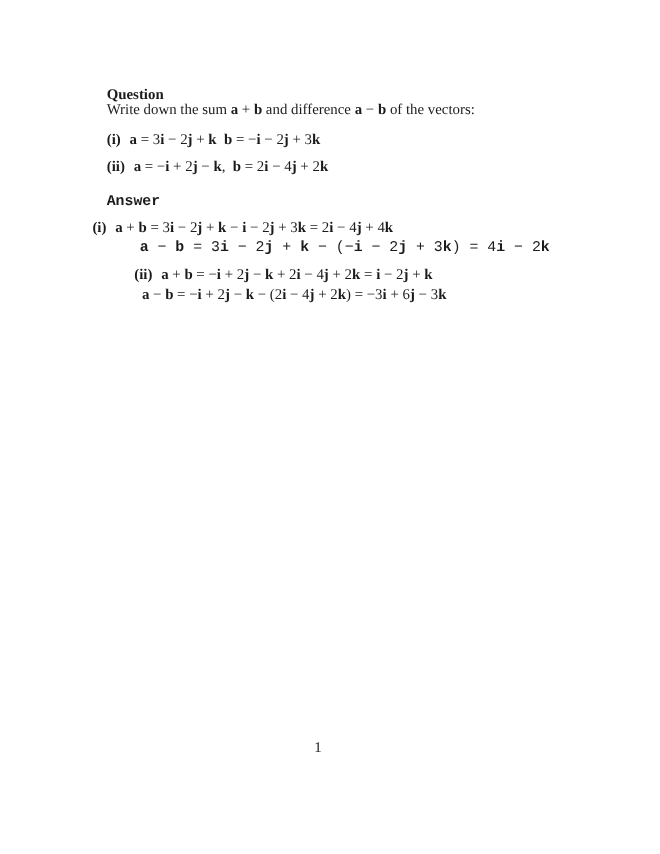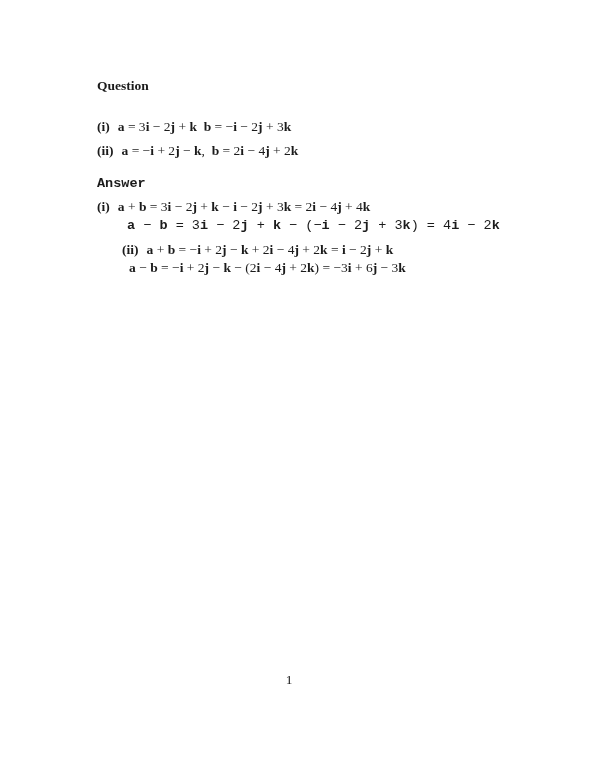--- a/index.html
+++ b/index.html
@@ -34,32 +34,33 @@
     line-height: 17px;
   }
 </style>
 </head>
 <body style="background: rgb(255, 255, 255); color: rgb(27, 27, 27);">
 
 <div class="page">
 
   <div class="line heading" style="left:97px; top:77px;">Question</div>
 
+  <div class="line" style="left:97px; top:91px;"><span>Write down the sum </span><span class="bf">a</span><span> + </span><span class="bf">b</span><span> and difference </span><span class="bf">a</span><span> − </span><span class="bf">b</span><span> of the vectors:</span></div>
 
   <div class="line" style="left:97px; top:118px;">
     <span class="item-label">(i)</span><span class="math"><span class="bf">a</span><span> = 3</span><span class="bf">i</span><span> − 2</span><span class="bf">j</span><span> + </span><span class="bf">k</span><span>&nbsp; </span><span class="bf">b</span><span> = −</span><span class="bf">i</span><span> − 2</span><span class="bf">j</span><span> + 3</span><span class="bf">k</span></span>
   </div>
 
   <div class="line" style="left:97px; top:142px;">
     <span class="item-label">(ii)</span><span class="math"><span class="bf">a</span><span> = −</span><span class="bf">i</span><span> + 2</span><span class="bf">j</span><span> − </span><span class="bf">k</span><span>,&nbsp; </span><span class="bf">b</span><span> = 2</span><span class="bf">i</span><span> − 4</span><span class="bf">j</span><span> + 2</span><span class="bf">k</span></span>
   </div>
 
   <div class="line heading" style="left:97px; top:175px;font-family:Liberation Mono, monospace;">Answer</div>
 
-  <div class="line" style="left:97px; top:198px;">
+  <div class="line" style="left:84px; top:198px;">
     <span class="item-label">(i)</span><span class="math"><span class="bf">a</span><span> + </span><span class="bf">b</span><span> = 3</span><span class="bf">i</span><span> − 2</span><span class="bf">j</span><span> + </span><span class="bf">k</span><span> − </span><span class="bf">i</span><span> − 2</span><span class="bf">j</span><span> + 3</span><span class="bf">k</span><span> = 2</span><span class="bf">i</span><span> − 4</span><span class="bf">j</span><span> + 4</span><span class="bf">k</span></span>
   </div>
 
   <div class="line" style="left:127px; top:217px;font-family:Liberation Mono, monospace;">
     <span class="math"><span class="bf">a</span><span> − </span><span class="bf">b</span><span> = 3</span><span class="bf">i</span><span> − 2</span><span class="bf">j</span><span> + </span><span class="bf">k</span><span> − (−</span><span class="bf">i</span><span> − 2</span><span class="bf">j</span><span> + 3</span><span class="bf">k</span><span>) = 4</span><span class="bf">i</span><span> − 2</span><span class="bf">k</span></span>
   </div>
 
   <div class="line" style="left:97px; top:241px;margin-left:25px;">
     <span class="item-label">(ii)</span><span class="math"><span class="bf">a</span><span> + </span><span class="bf">b</span><span> = −</span><span class="bf">i</span><span> + 2</span><span class="bf">j</span><span> − </span><span class="bf">k</span><span> + 2</span><span class="bf">i</span><span> − 4</span><span class="bf">j</span><span> + 2</span><span class="bf">k</span><span> = </span><span class="bf">i</span><span> − 2</span><span class="bf">j</span><span> + </span><span class="bf">k</span></span>
   </div>

